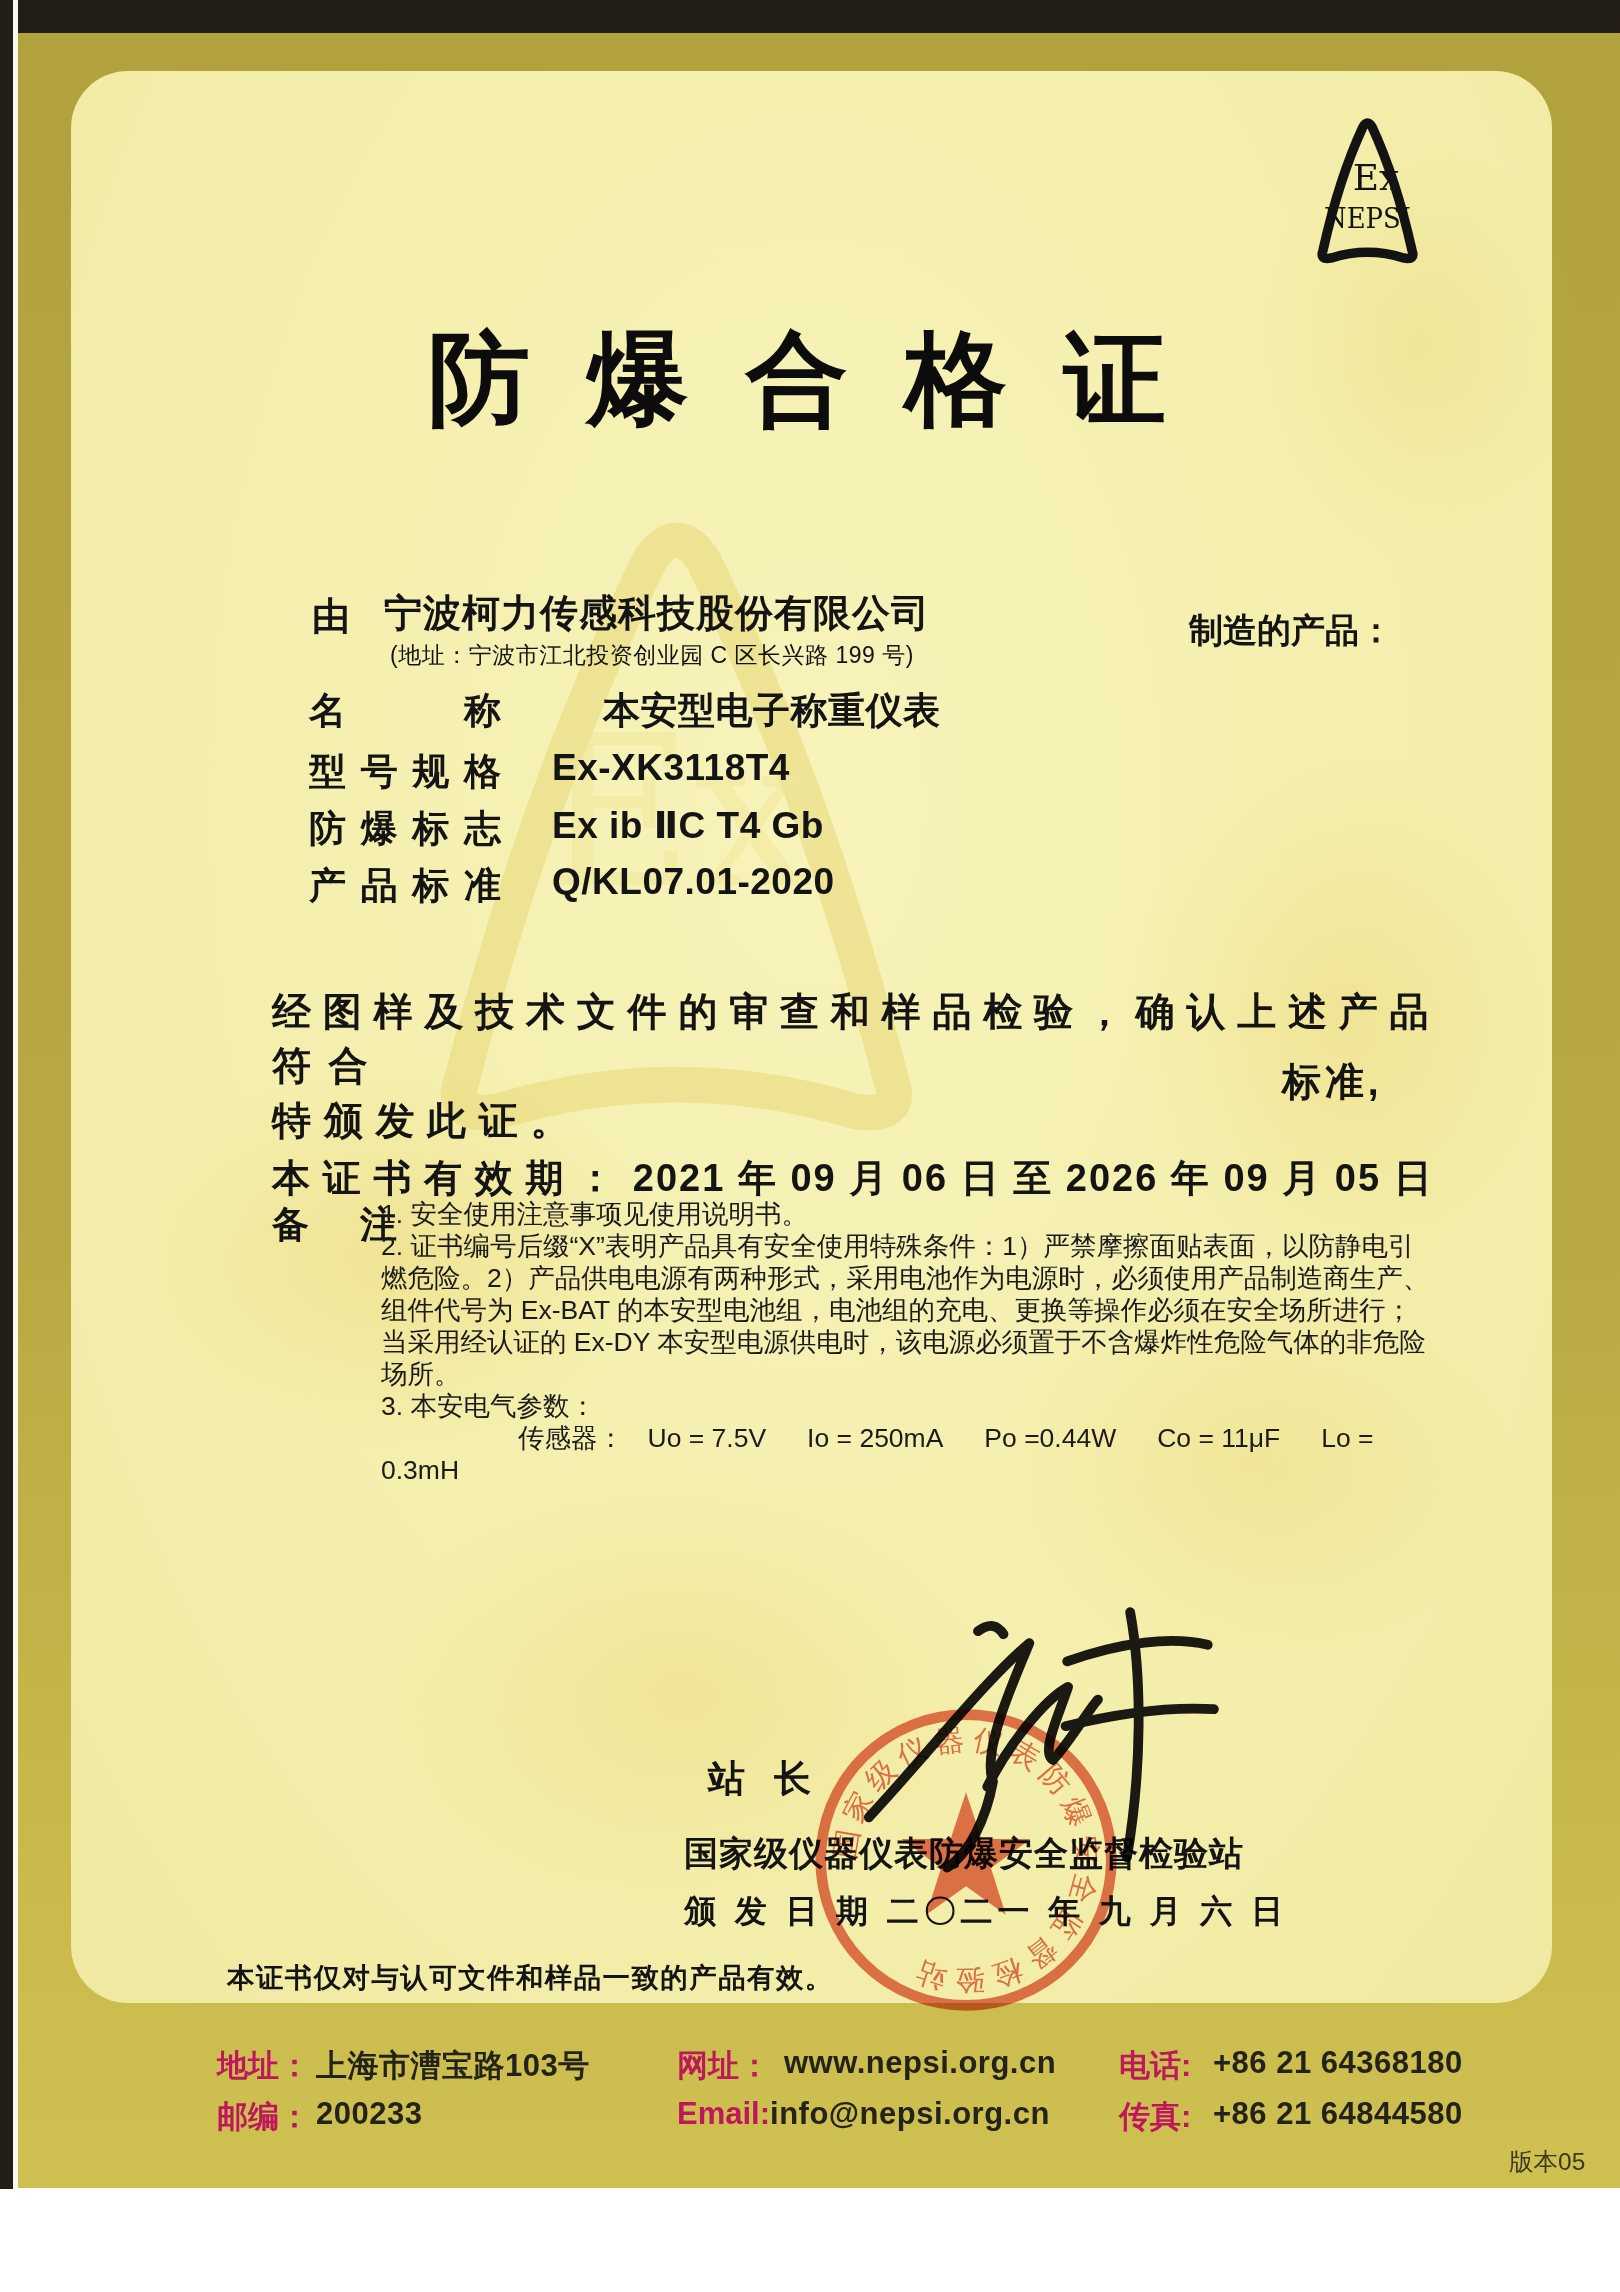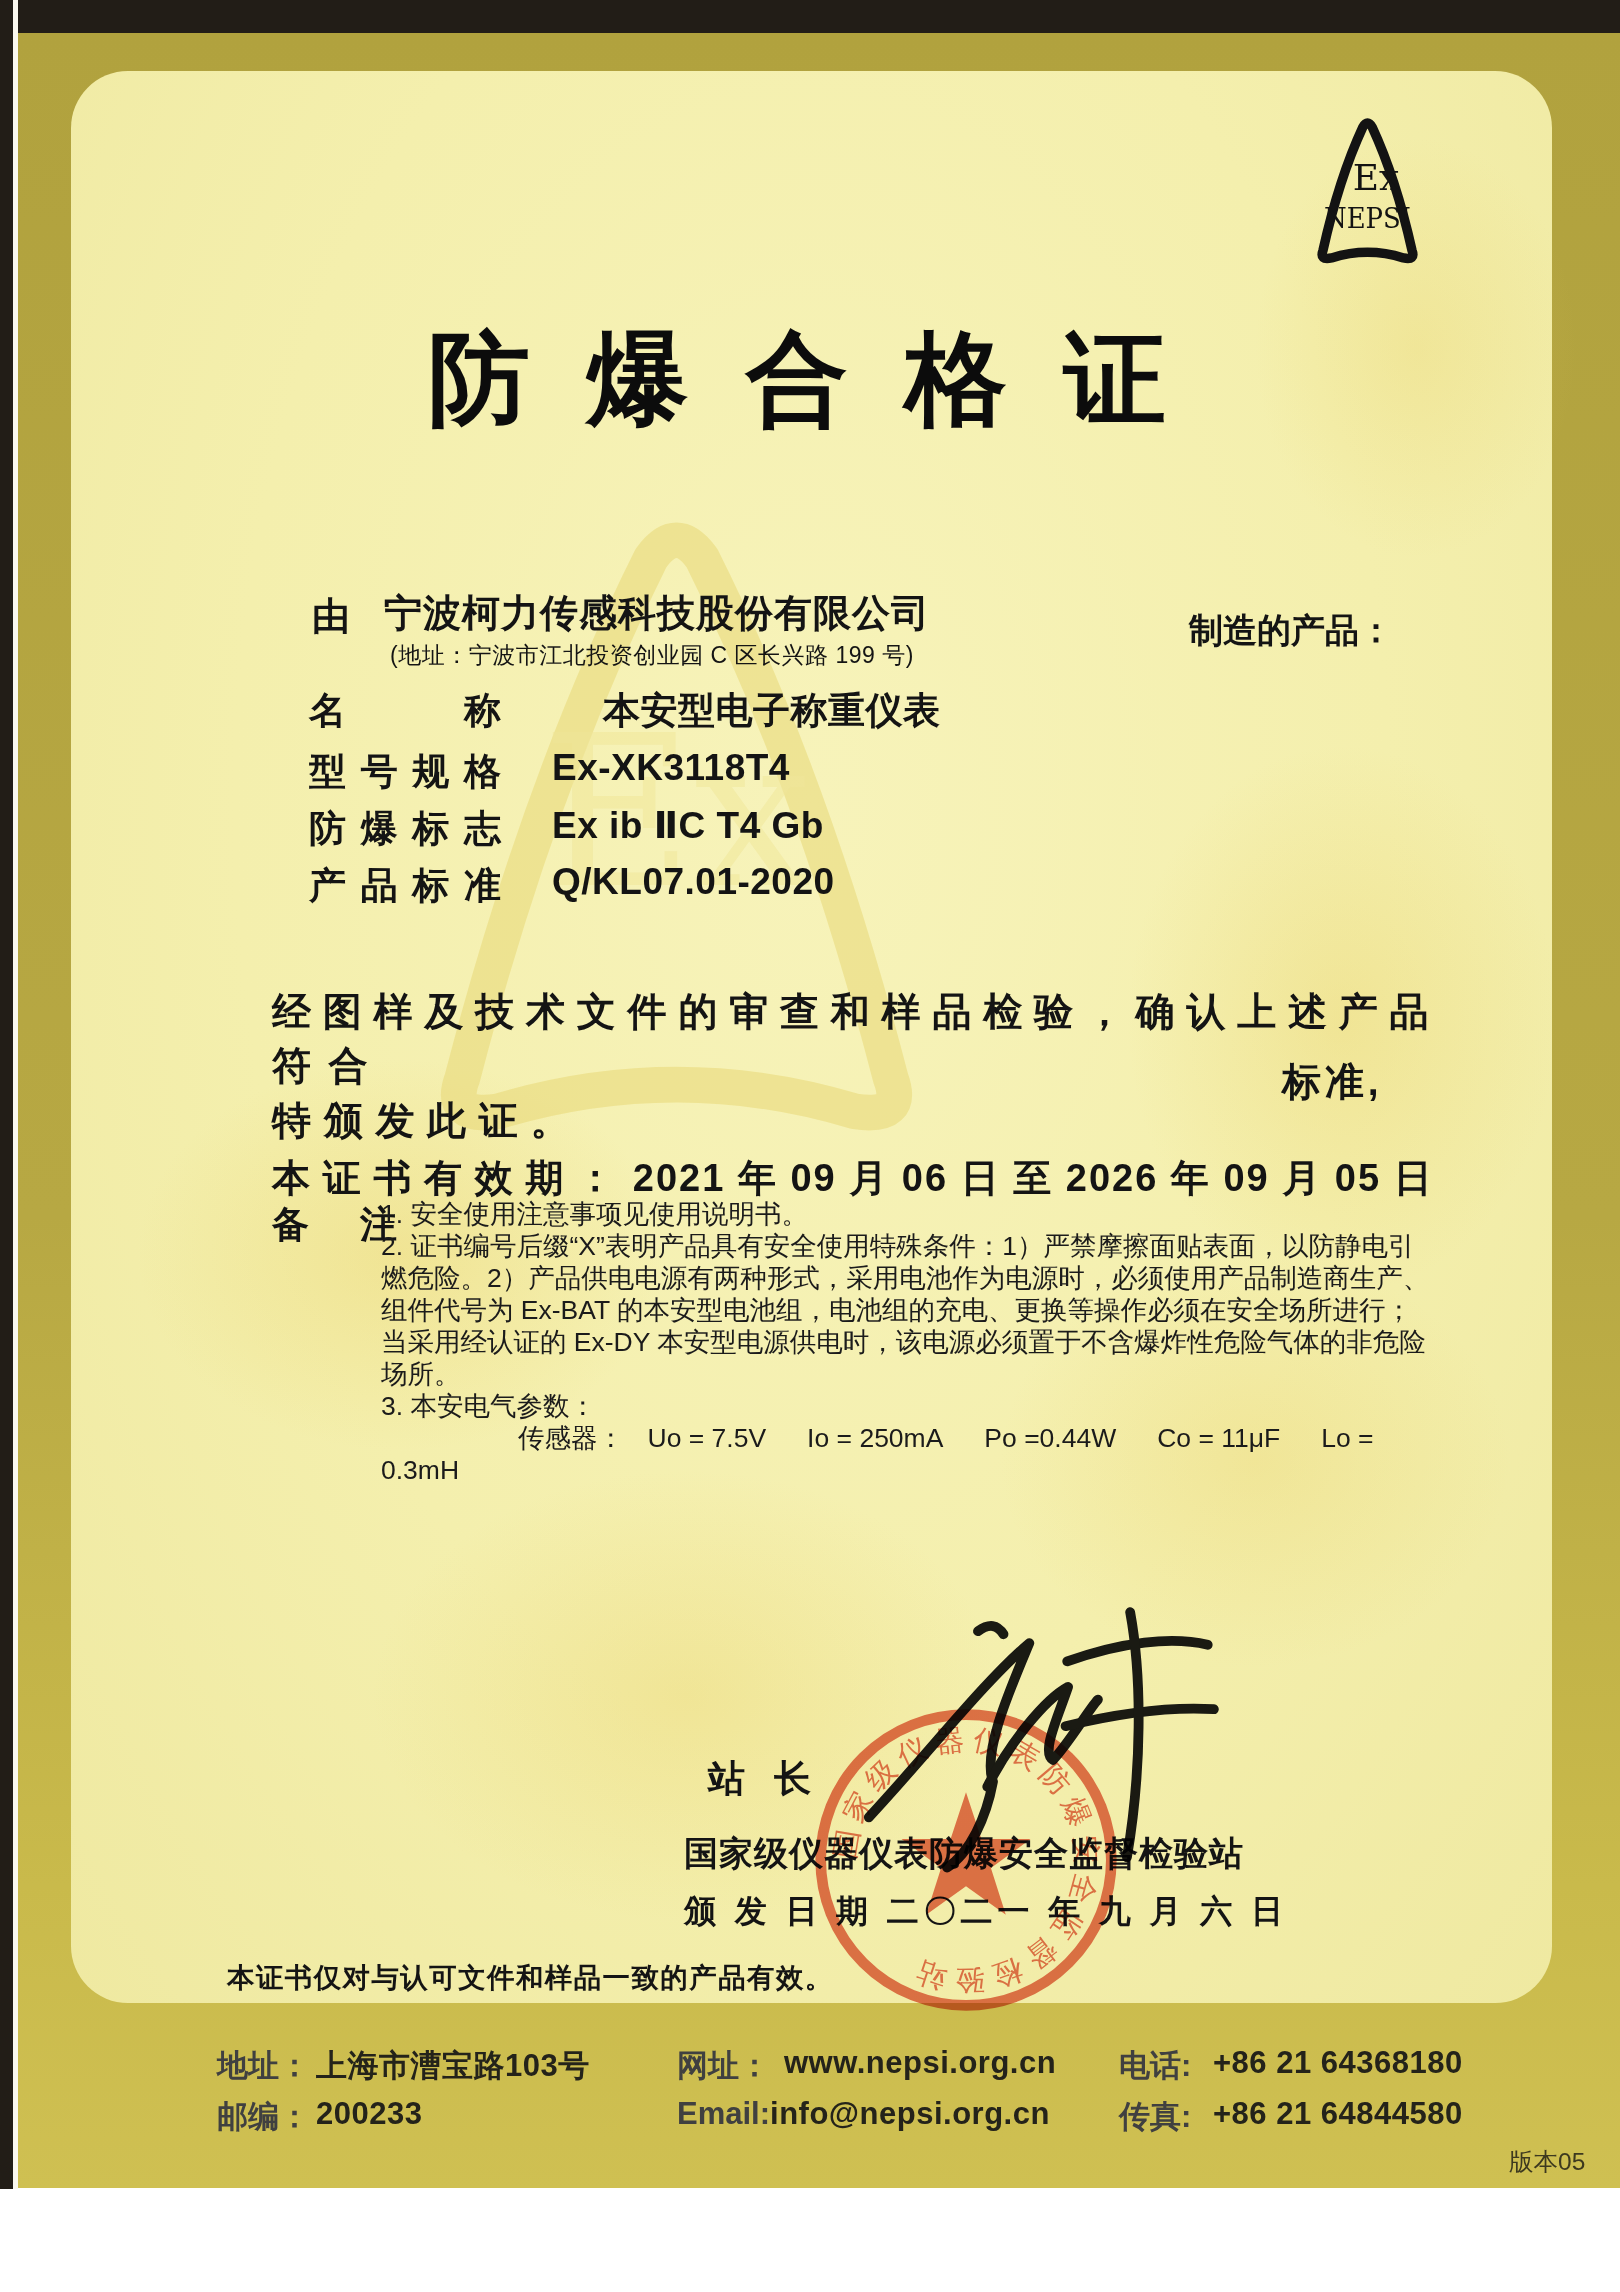--- a/index.html
+++ b/index.html
@@ -58,21 +58,21 @@
   .params{padding-left:137px;}
   .params span{margin-right:41px;}
   .params .plbl{margin-right:23.5px;}
 
   .chief{left:708px;top:1754px;font-size:37px;font-weight:700;letter-spacing:29px;}
   .org{left:684px;top:1831px;font-size:34px;font-weight:800;letter-spacing:1px;white-space:nowrap;}
   .idate{left:684px;top:1890px;font-size:32px;font-weight:600;letter-spacing:4.9px;white-space:nowrap;}
 
   .footnote{left:227px;top:1960px;font-size:27.4px;font-weight:700;letter-spacing:1.5px;}
 
-  .f-label{font-size:31px;font-weight:600;color:#404040;}
+  .f-label{font-size:31px;font-weight:600;color:#be185d;}
   .f-val{font-size:31px;font-weight:600;color:#24231a;letter-spacing:0.5px;}
   .fr1{top:2045px;}
   .fr2{top:2096px;}
   .fc1l{left:217px;} .fc1v{left:316px;}
   .fc2l{left:677px;} .fc2v{left:784px;}
   .fc2e{left:677px;}
   .fc3l{left:1119px;} .fc3v{left:1213px;}
   .version{left:1509px;top:2145px;font-size:24.5px;font-weight:500;color:#3d391f;}
 </style>
 </head>

